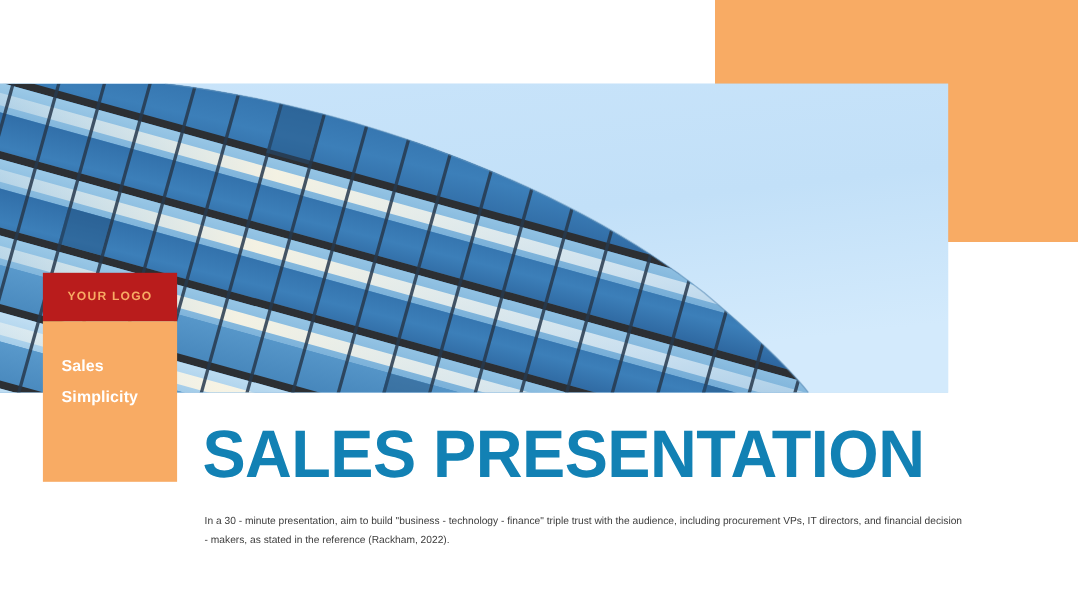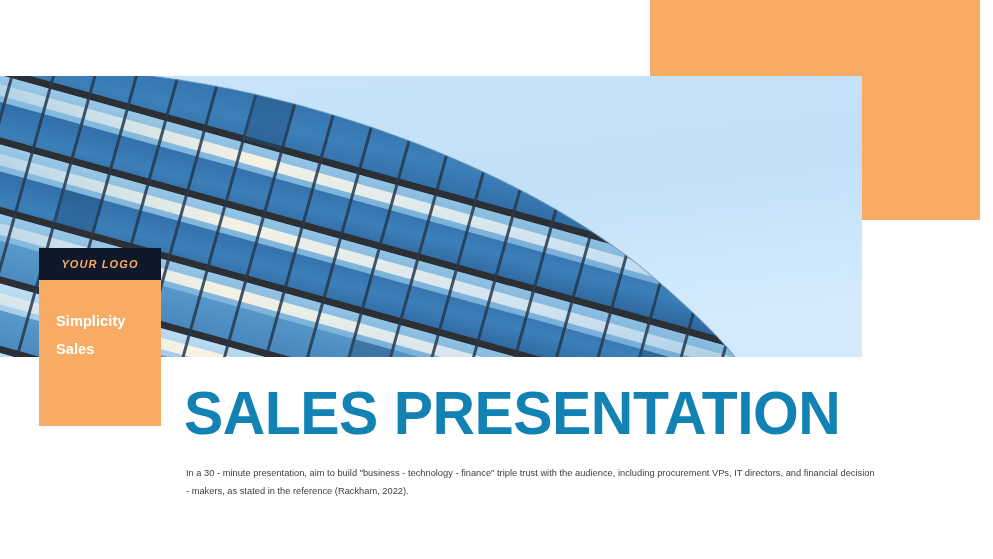--- a/index.html
+++ b/index.html
@@ -47,26 +47,25 @@
 
   
   .logo-card {
     position: absolute;
     left: 39px;
     top: 248px;
     width: 122px;
     height: 178px;
   }
   .logo-card-top {
-    height: 32px;
-    background: #0f172a;
+    height: 44px;
+    background: #b91c1c;
     display: flex;
     align-items: center;
     justify-content: center;
-    font-style: italic;
   }
   .logo-text {
     color: #f8ab64;
     font-size: 11px;
     font-weight: 600;
     letter-spacing: 1.1px;
     white-space: nowrap;
   }
   .logo-card-body {
     height: 146px;
@@ -265,22 +264,22 @@
 
       <path d="M150,0 C 330,22 520,96 640,190 C 690,232 720,262 735,281" fill="none" stroke="#6a97bd" stroke-width="1.5" opacity="0.5"></path>
     </svg>
   </div>
 
   <div class="logo-card">
     <div class="logo-card-top">
       <span class="logo-text">YOUR LOGO</span>
     </div>
     <div class="logo-card-body">
+      <div class="tagline">Sales</div>
       <div class="tagline">Simplicity</div>
-      <div class="tagline">Sales</div>
     </div>
   </div>
 
   <div class="slide-title">SALES PRESENTATION</div>
 
   <div class="slide-subtitle">In a 30 - minute presentation, aim to build "business - technology - finance" triple trust with the audience, including procurement VPs, IT directors, and financial decision - makers, as stated in the reference (Rackham, 2022).</div>
 
 </div>
 
 </body></html>

